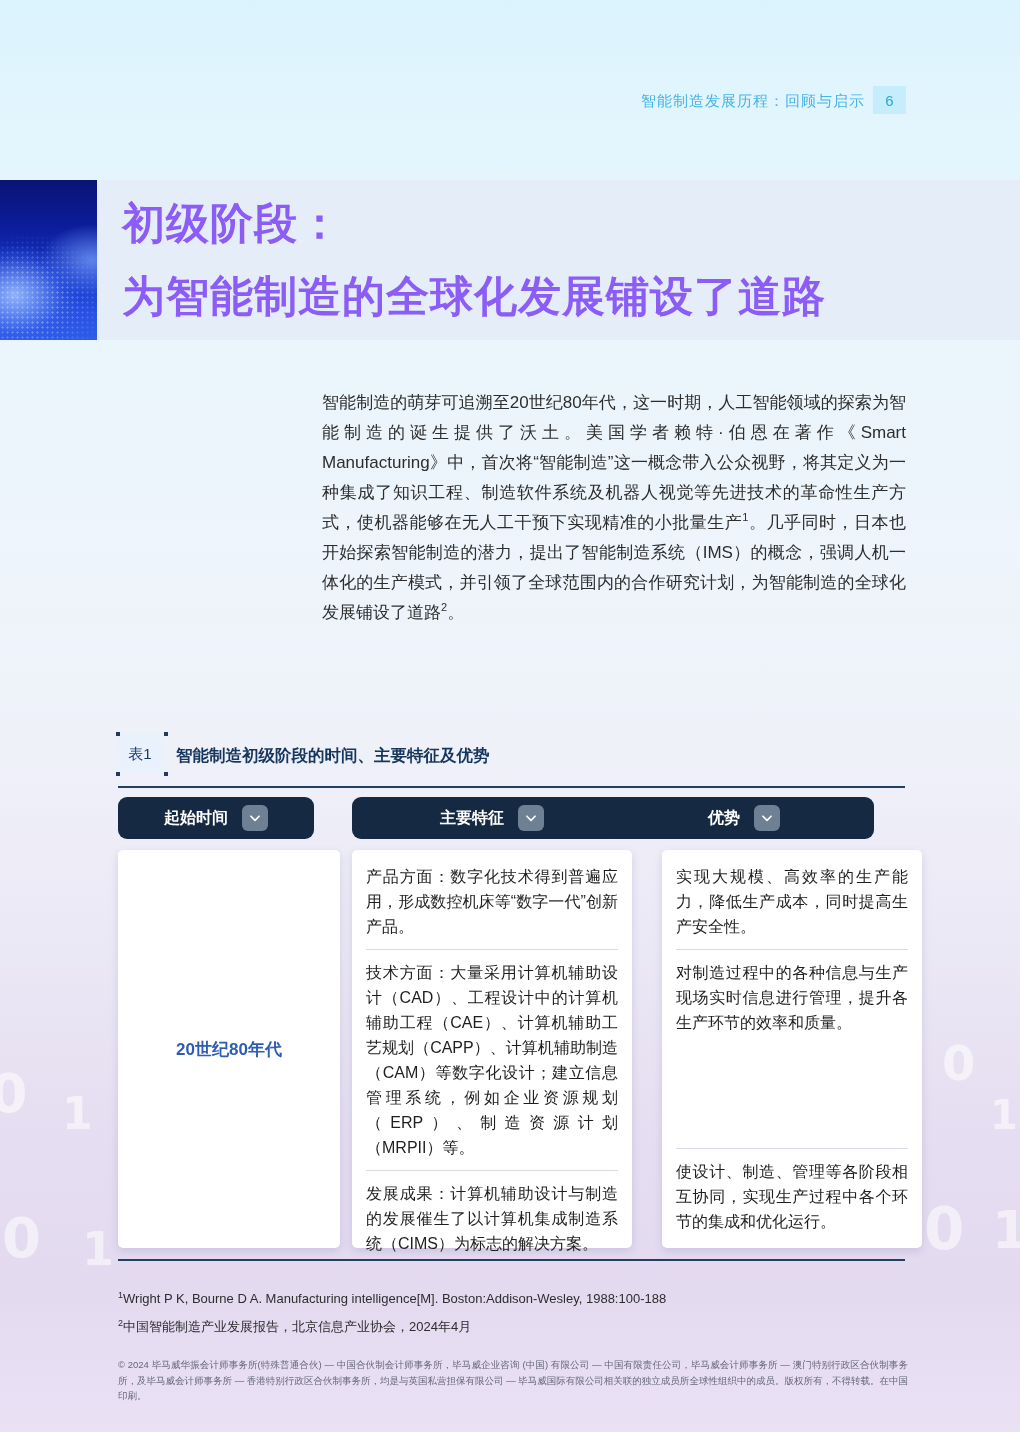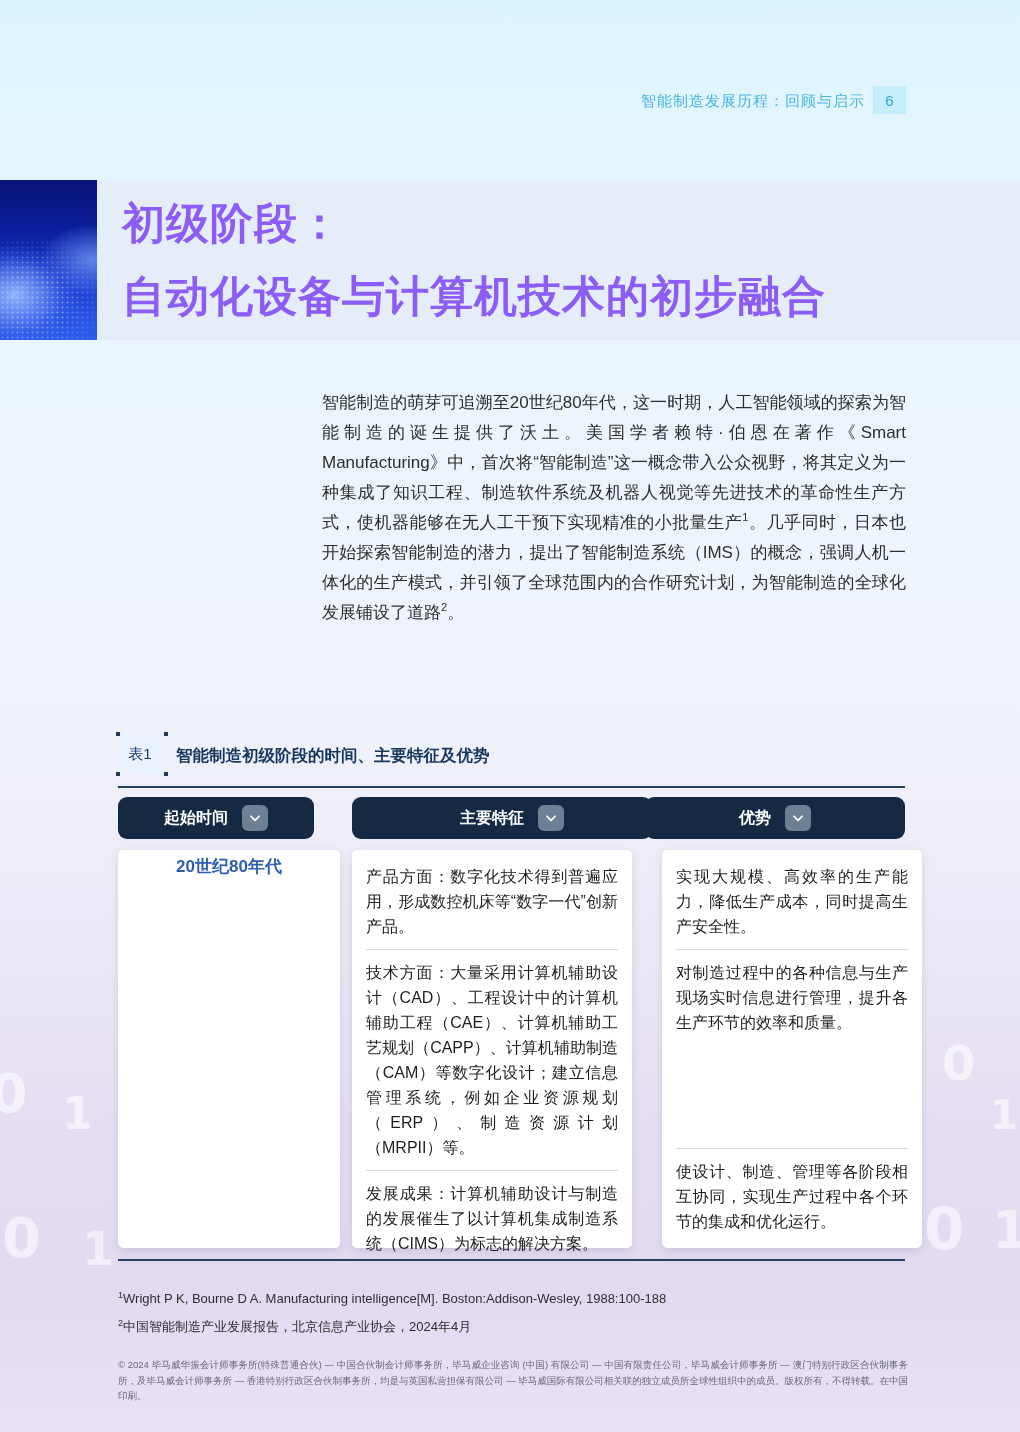--- a/index.html
+++ b/index.html
@@ -40,26 +40,26 @@
   .tag-box::before{left:-2px;top:-2px;box-shadow:48px 0 0 #223a5c;}
   .tag-box::after{left:-2px;bottom:-2px;box-shadow:48px 0 0 #223a5c;}
   .caption{position:absolute;left:176px;top:745px;font-size:16.5px;font-weight:bold;color:#17365e;z-index:2;}
   .rule{position:absolute;left:118px;width:787px;height:2px;background:#24405f;z-index:2;}
   .rule.top{top:786px;} .rule.bottom{top:1259px;}
   
   .pill{position:absolute;top:797px;height:42px;background:#152a42;border-radius:9px;display:flex;
     align-items:center;justify-content:center;color:#fff;font-size:16px;font-weight:bold;z-index:2;}
   .pill .chev{width:26px;height:26px;margin-left:14px;border-radius:6px;background:#6e8093;
     display:flex;align-items:center;justify-content:center;cursor:pointer;}
-  .pill.c1{left:118px;width:196px;} .pill.c2{left:352px;width:280px;padding-left:20px;} .pill.c3{left:645px;width:260px;}
+  .pill.c1{left:118px;width:196px;} .pill.c2{left:352px;width:280px;} .pill.c3{left:614px;width:260px;}
   
   .card{position:absolute;top:850px;height:398px;background:#fff;border-radius:5px;z-index:2;
     box-shadow:0 3px 8px rgba(90,90,140,.18);box-sizing:border-box;display:flex;flex-direction:column;
     padding:4px 14px;font-size:16px;line-height:25px;color:#1f1f1f;text-align:justify;}
-  .card.c1{left:118px;width:222px;align-items:center;
+  .card.c1{left:118px;width:222px;align-items:center;justify-content:center;
     color:#2e5cb3;font-weight:bold;font-size:17px;text-align:center;}
   .card.c2{left:352px;width:280px;} .card.c3{left:662px;width:260px;}
   .cell{padding:10px 0;}
   .cell.grow{flex:1;}
   .sep{height:1px;background:#d8dce2;flex-shrink:0;}
   
   .footnotes{position:absolute;left:118px;top:1283px;width:787px;font-size:13px;line-height:25px;color:#2d2d2d;z-index:2;}
   .footnotes sup{font-size:9px;}
   
   .copyright{position:absolute;left:118px;top:1357px;width:790px;font-size:9.5px;line-height:1.65;
@@ -81,21 +81,21 @@
 
   <span class="hdr-title">智能制造发展历程：回顾与启示</span>
   <span class="page-badge">6</span>
 
   <div class="hero">
     <div class="hero-img">
         <div class="dots"></div>
       </div>
     <div class="hero-text">
       <div>初级阶段：</div>
-      <div>自动化设备与计算机技术的初步融合</div>
+      <div>为智能制造的全球化发展铺设了道路</div>
     </div>
   </div>
 
   <div class="body-copy">
     <p><span>智能制造的萌芽可追溯至20世纪80年代，这一时期，人工智能领域的探索为智能制造的诞生提供了沃土。美国学者赖特·伯恩在著作《Smart Manufacturing》中，首次将“智能制造”这一概念带入公众视野，将其定义为一种集成了知识工程、制造软件系统及机器人视觉等先进技术的革命性生产方式，使机器能够在无人工干预下实现精准的小批量生产</span><sup>1</sup><span>。几乎同时，日本也开始探索智能制造的潜力，提出了智能制造系统（IMS）的概念，强调人机一体化的生产模式，并引领了全球范围内的合作研究计划，为智能制造的全球化发展铺设了道路</span><sup>2</sup><span>。</span></p>
   </div>
 
   <div class="tag-box">表1</div>
   <div class="caption">智能制造初级阶段的时间、主要特征及优势</div>
   <div class="rule top"></div>

